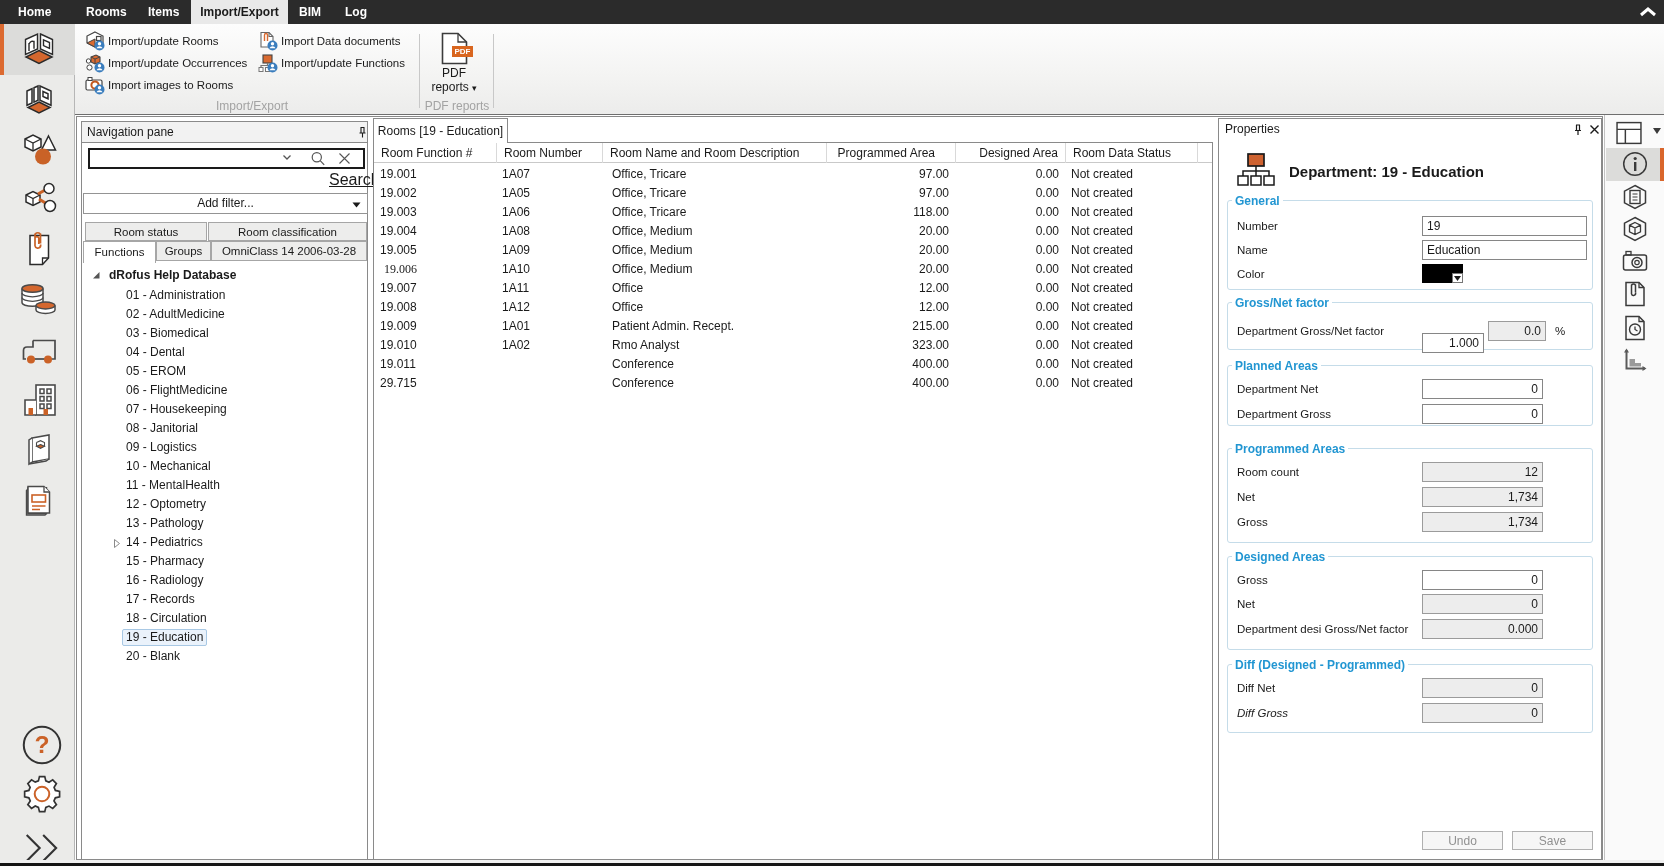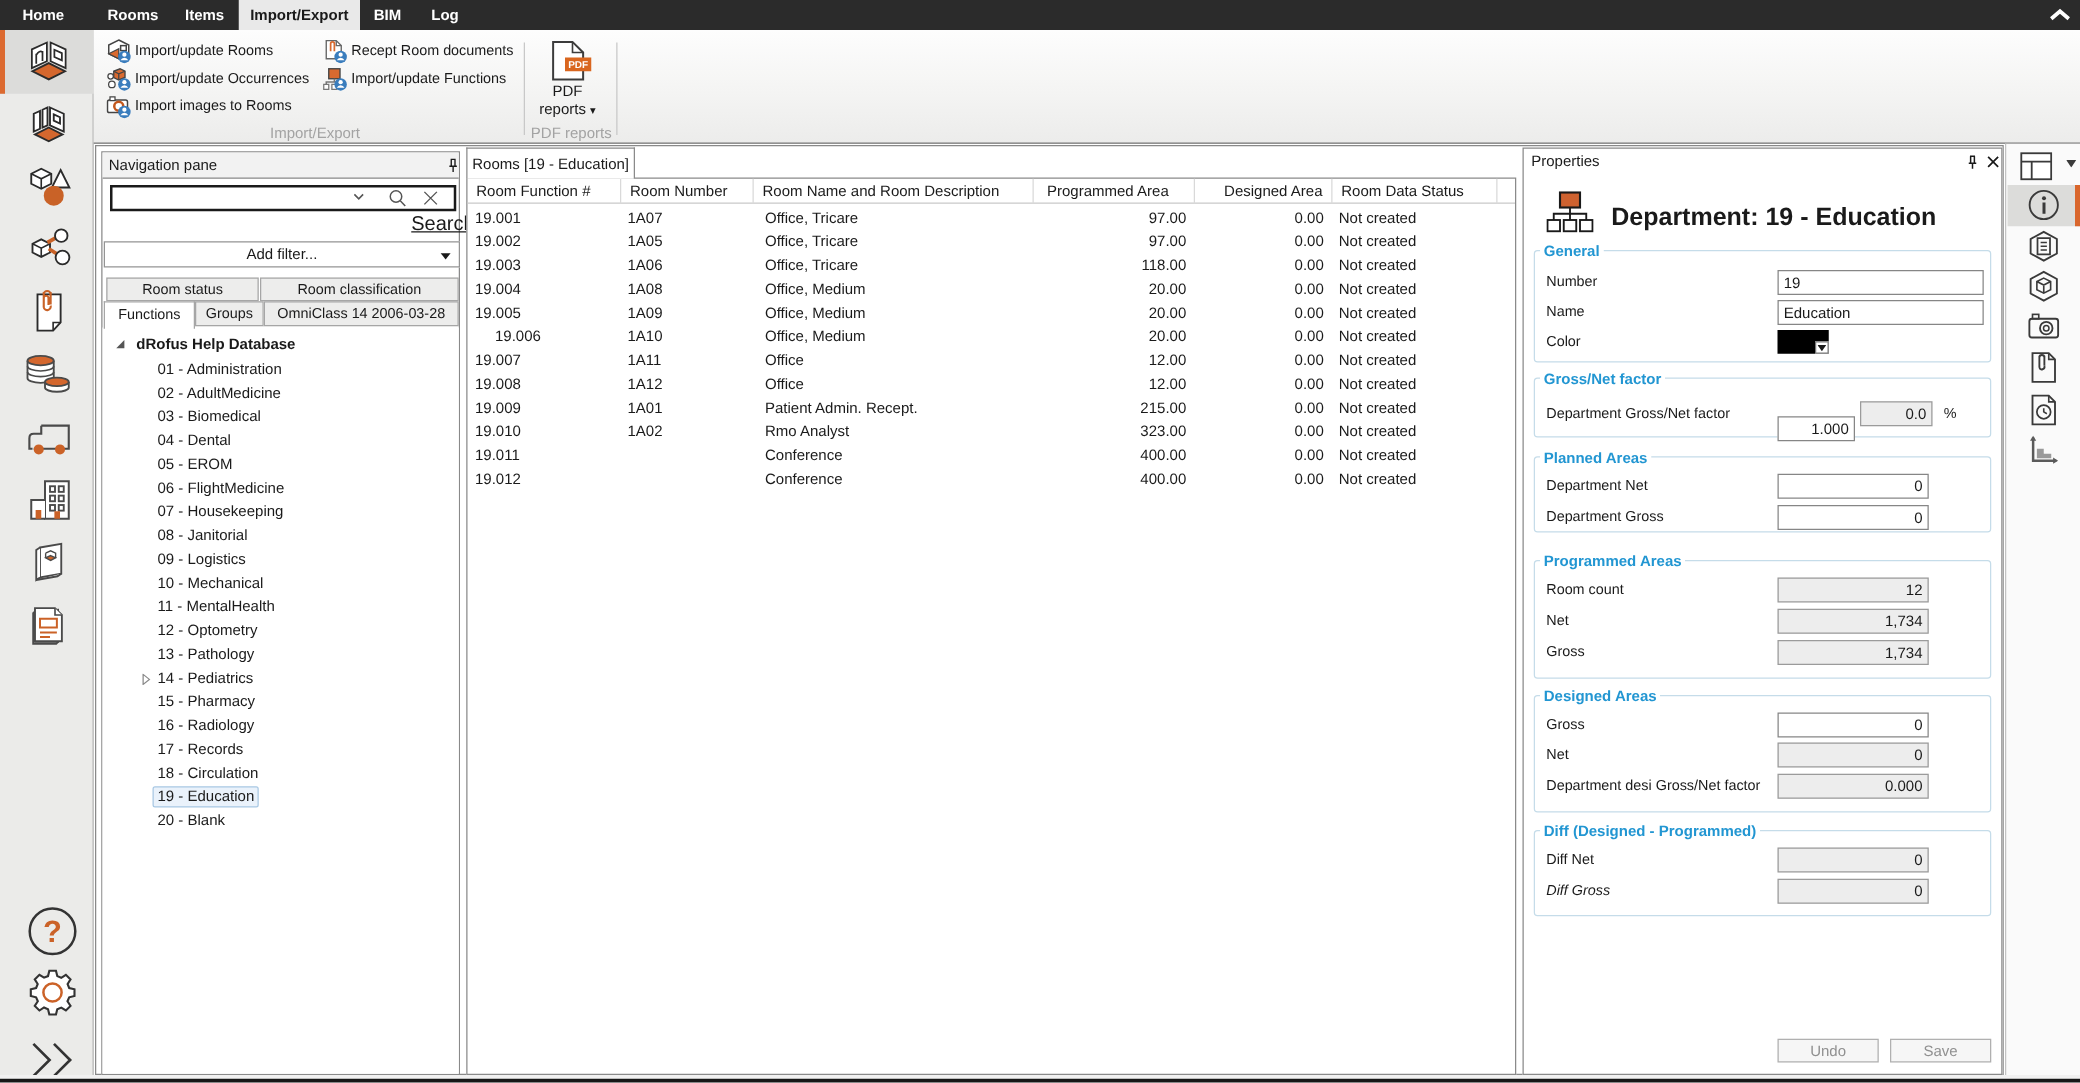--- a/index.html
+++ b/index.html
@@ -215,21 +215,21 @@
   </div>
   <div class="rbtn" style="left:183px;top:6px;">
     <svg width="20" height="20" viewBox="0 0 20 20">
       <path d="M3 1.5 L11 1.5 L15 5.5 L15 16 L3 16 Z" fill="#fff" stroke="#666" stroke-width="1.1"></path>
       <path d="M11 1.5 L11 5.5 L15 5.5" fill="none" stroke="#666" stroke-width="1.1"></path>
       <path d="M6.5 4 L6.5 10 M9.5 4 L9.5 10 M6.5 4 A1.5 1.5 0 0 1 9.5 4" fill="none" stroke="#d96a30" stroke-width="1.4"></path>
       <circle cx="14.5" cy="14.5" r="5" fill="#3a7dbd"></circle>
         <circle cx="14.5" cy="12.7" r="1.7" fill="#fff"></circle>
         <path d="M11.4 17.2 A3.4 3.4 0 0 1 17.6 17.2 Z" fill="#fff"></path>
     </svg>
-    <span>Recept Room documents</span>
+    <span>Import Data documents</span>
   </div>
   <div class="rbtn" style="left:183px;top:28px;">
     <svg width="20" height="20" viewBox="0 0 20 20">
       <rect x="5" y="2" width="9" height="8" fill="#d96a30" stroke="#444" stroke-width="1.1"></rect>
       <path d="M9.5 10 L9.5 12.5 M3 15 L3 12.5 L16 12.5 L16 15" fill="none" stroke="#777" stroke-width="1.2"></path>
       <rect x="1" y="14.5" width="4" height="4" fill="#fff" stroke="#777"></rect>
       <rect x="7.5" y="14.5" width="4" height="4" fill="#fff" stroke="#777"></rect>
       <circle cx="14.5" cy="14.5" r="5" fill="#3a7dbd"></circle>
         <circle cx="14.5" cy="12.7" r="1.7" fill="#fff"></circle>
         <path d="M11.4 17.2 A3.4 3.4 0 0 1 17.6 17.2 Z" fill="#fff"></path>
@@ -345,21 +345,21 @@
     <div class="cell" style="left:238px;top:78px;">Office, Medium</div>
     <div class="cell num" style="left:453px;top:78px;width:122px;text-align:right;">20.00</div>
     <div class="cell num" style="left:582px;top:78px;width:103px;text-align:right;">0.00</div>
     <div class="cell" style="left:697px;top:78px;">Not created</div>
     <div class="cell" style="left:6px;top:97px;">19.005</div>
     <div class="cell" style="left:128px;top:97px;">1A09</div>
     <div class="cell" style="left:238px;top:97px;">Office, Medium</div>
     <div class="cell num" style="left:453px;top:97px;width:122px;text-align:right;">20.00</div>
     <div class="cell num" style="left:582px;top:97px;width:103px;text-align:right;">0.00</div>
     <div class="cell" style="left:697px;top:97px;">Not created</div>
-    <div class="cell" style="left:22px;top:116px;">19.006</div>
+    <div class="cell" style="left:10px;top:116px;font-family:Liberation Serif, serif;">19.006</div>
     <div class="cell" style="left:128px;top:116px;">1A10</div>
     <div class="cell" style="left:238px;top:116px;">Office, Medium</div>
     <div class="cell num" style="left:453px;top:116px;width:122px;text-align:right;">20.00</div>
     <div class="cell num" style="left:582px;top:116px;width:103px;text-align:right;">0.00</div>
     <div class="cell" style="left:697px;top:116px;">Not created</div>
     <div class="cell" style="left:6px;top:135px;">19.007</div>
     <div class="cell" style="left:128px;top:135px;">1A11</div>
     <div class="cell" style="left:238px;top:135px;">Office</div>
     <div class="cell num" style="left:453px;top:135px;width:122px;text-align:right;">12.00</div>
     <div class="cell num" style="left:582px;top:135px;width:103px;text-align:right;">0.00</div>
@@ -380,21 +380,21 @@
     <div class="cell" style="left:128px;top:192px;">1A02</div>
     <div class="cell" style="left:238px;top:192px;">Rmo Analyst</div>
     <div class="cell num" style="left:453px;top:192px;width:122px;text-align:right;">323.00</div>
     <div class="cell num" style="left:582px;top:192px;width:103px;text-align:right;">0.00</div>
     <div class="cell" style="left:697px;top:192px;">Not created</div>
     <div class="cell" style="left:6px;top:211px;">19.011</div>
     <div class="cell" style="left:238px;top:211px;">Conference</div>
     <div class="cell num" style="left:453px;top:211px;width:122px;text-align:right;">400.00</div>
     <div class="cell num" style="left:582px;top:211px;width:103px;text-align:right;">0.00</div>
     <div class="cell" style="left:697px;top:211px;">Not created</div>
-    <div class="cell" style="left:6px;top:230px;">19.012</div>
+    <div class="cell" style="left:6px;top:230px;">29.715</div>
     <div class="cell" style="left:238px;top:230px;">Conference</div>
     <div class="cell num" style="left:453px;top:230px;width:122px;text-align:right;">400.00</div>
     <div class="cell num" style="left:582px;top:230px;width:103px;text-align:right;">0.00</div>
     <div class="cell" style="left:697px;top:230px;">Not created</div>
   </div>
 </div>
 
 <div id="props">
   <div class="abs" style="left:6px;top:3px;font-size:12px;">Properties</div>
   <svg class="abs" style="left:352px;top:4px;" width="14" height="14" viewBox="0 0 14 14">
@@ -405,21 +405,21 @@
   <svg class="abs" style="left:370px;top:5px;" width="11" height="11" viewBox="0 0 11 11">
       <path d="M1.5 1.5 L9.5 9.5 M9.5 1.5 L1.5 9.5" stroke="#1a1a1a" stroke-width="1.4"></path>
     </svg>
   <svg class="abs" style="left:18px;top:33px;" width="38" height="35" viewBox="0 0 38 35">
     <path d="M19 13.5 L19 19 M6 24 L6 19 L32 19 L32 24 M19 19 L19 24" stroke="#1a1a1a" stroke-width="1.5" fill="none"></path>
     <rect x="11" y="2" width="16" height="12" fill="#ce6230" stroke="#1a1a1a" stroke-width="1.7"></rect>
     <rect x="1" y="24" width="10" height="9" fill="#fff" stroke="#1a1a1a" stroke-width="1.5"></rect>
     <rect x="14" y="24" width="10" height="9" fill="#fff" stroke="#1a1a1a" stroke-width="1.5"></rect>
     <rect x="27" y="24" width="10" height="9" fill="#fff" stroke="#1a1a1a" stroke-width="1.5"></rect>
   </svg>
-  <div class="abs" style="left:70px;top:44px;font-size:20px;font-weight:bold;">Department: 19 - Education</div>
+  <div class="abs" style="left:70px;top:44px;font-size:15px;font-weight:bold;">Department: 19 - Education</div>
 
   <div class="fgroup" style="top:81px;height:90px;">
     <div class="flabel">General</div>
     <div class="plabel" style="top:15px;">Number</div>
     <div class="pinput" style="left:194px;top:15px;width:165px;">19</div>
     <div class="plabel" style="top:39px;">Name</div>
     <div class="pinput" style="left:194px;top:39px;width:165px;">Education</div>
     <div class="plabel" style="top:63px;">Color</div>
     <div class="abs" style="left:194px;top:63px;width:41px;height:19px;background:#000;"></div>
     <div class="abs" style="left:224px;top:72px;width:11px;height:10px;background:#fff;border:1px solid #777;"></div>

